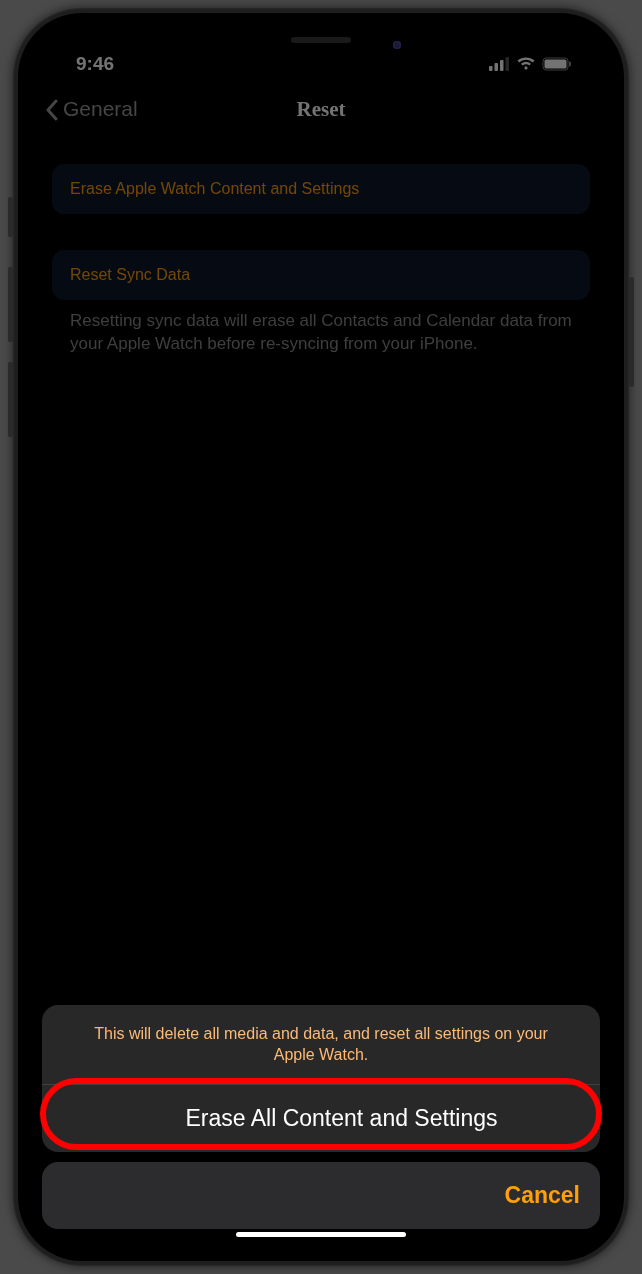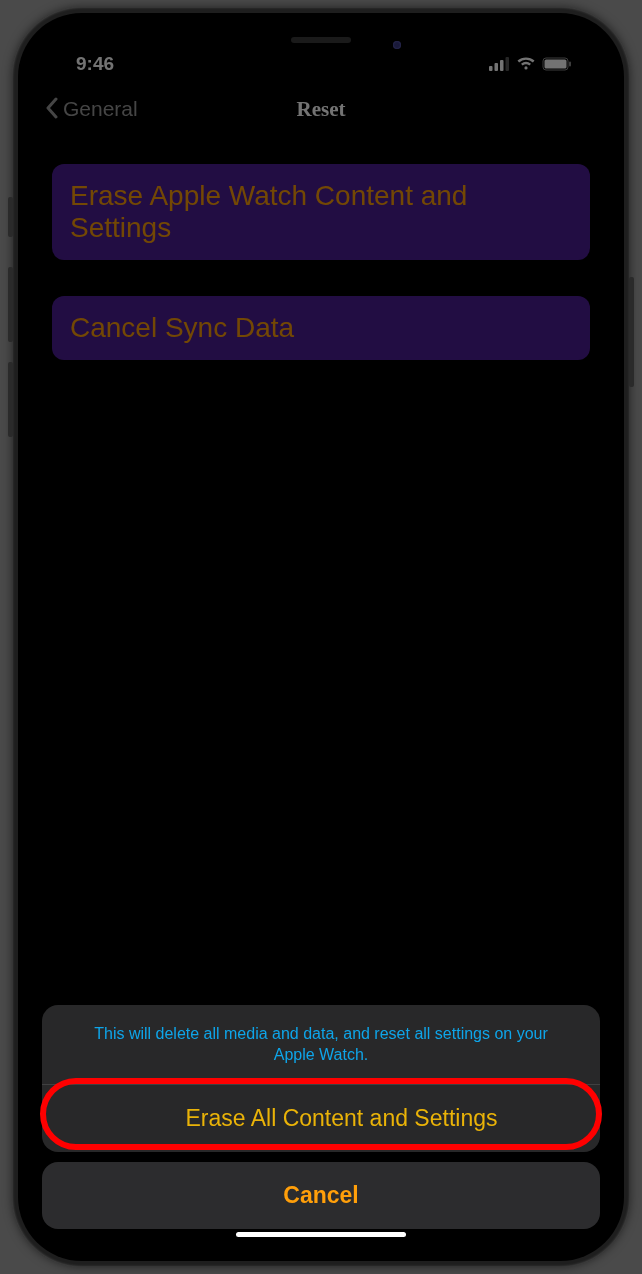--- a/index.html
+++ b/index.html
@@ -117,46 +117,46 @@
     
     .nav-bar {
       display: flex;
       align-items: center;
       height: 54px;
       padding: 0 12px;
       position: relative;
     }
     .back {
       display: flex;
-      align-items: flex-start;
+      align-items: flex-end;
       color: #9a9a9a;
       font-size: 21px;
     }
     .chevron {
       margin-right: 4px;
     }
     .nav-title {
       position: absolute;
       left: 50%;
       transform: translateX(-50%);
       color: #fff;
       font-size: 21px;
       font-weight: 600;
       font-family: Liberation Serif, serif;
     }
     
     .content {
       padding: 28px 20px 0;
     }
     .setting-row {
-      background: #4c1d95;
+      background: #0f172a;
       border-radius: 12px;
       padding: 16px 18px;
       color: #ff9f0a;
-      font-size: 28px;
+      font-size: 16px;
       margin-bottom: 36px;
     }
     .setting-row.last { margin-bottom: 10px; }
     .footer-note {
       color: #8a8a8e;
       font-size: 17px;
       line-height: 1.35;
       padding: 0 18px;
     }
     
@@ -167,40 +167,40 @@
       right: 10px;
       z-index: 8;
     }
     .sheet-group {
       background: rgba(44,44,46,0.9);
       border-radius: 16px;
       overflow: hidden;
       margin-bottom: 10px;
     }
     .sheet-msg {
-      color: #0ea5e9;
+      color: #fdba74;
       font-size: 16px;
       text-align: center;
       padding: 18px 30px;
       line-height: 1.35;
       border-bottom: 1px solid rgba(80,80,82,0.6);
     }
     .sheet-btn {
       text-align: center;
       font-size: 23px;
       padding: 20px;
     }
-    .destructive { color: #eab308; margin-left: 41px; }
+    .destructive { color: #ffffff; margin-left: 41px; }
     .cancel-group {
       background: #2c2c2e;
       border-radius: 16px;
       overflow: hidden;
     }
     .cancel-btn {
-      text-align: center;
+      text-align: right;
       font-size: 23px;
       font-weight: 600;
       padding: 20px;
       color: #ff9f0a;
     }
     
     .highlight-ring {
       position: absolute;
       border: 6px solid #ff0000;
       border-radius: 36px;
@@ -261,21 +261,22 @@
           <svg class="chevron" width="15" height="22" viewBox="0 0 13 22">
               <path d="M11 2L3 11l8 9" stroke="#9a9a9a" stroke-width="3" fill="none" stroke-linecap="round" stroke-linejoin="round"></path>
             </svg>
           <span>General</span>
         </div>
         <div class="nav-title">Reset</div>
       </div>
 
       <div class="content">
         <div class="setting-row">Erase Apple Watch Content and Settings</div>
-        <div class="setting-row last">Cancel Sync Data</div>
+        <div class="setting-row last">Reset Sync Data</div>
+        <div class="footer-note">Resetting sync data will erase all Contacts and Calendar data from your Apple Watch before re-syncing from your iPhone.</div>
       </div>
 
       <div class="dim"></div>
 
       <div class="action-sheet">
         <div class="sheet-group">
           <div class="sheet-msg">This will delete all media and data, and reset all settings on your Apple Watch.</div>
           <div class="sheet-btn destructive">Erase All Content and Settings</div>
         </div>
         <div class="cancel-group">

